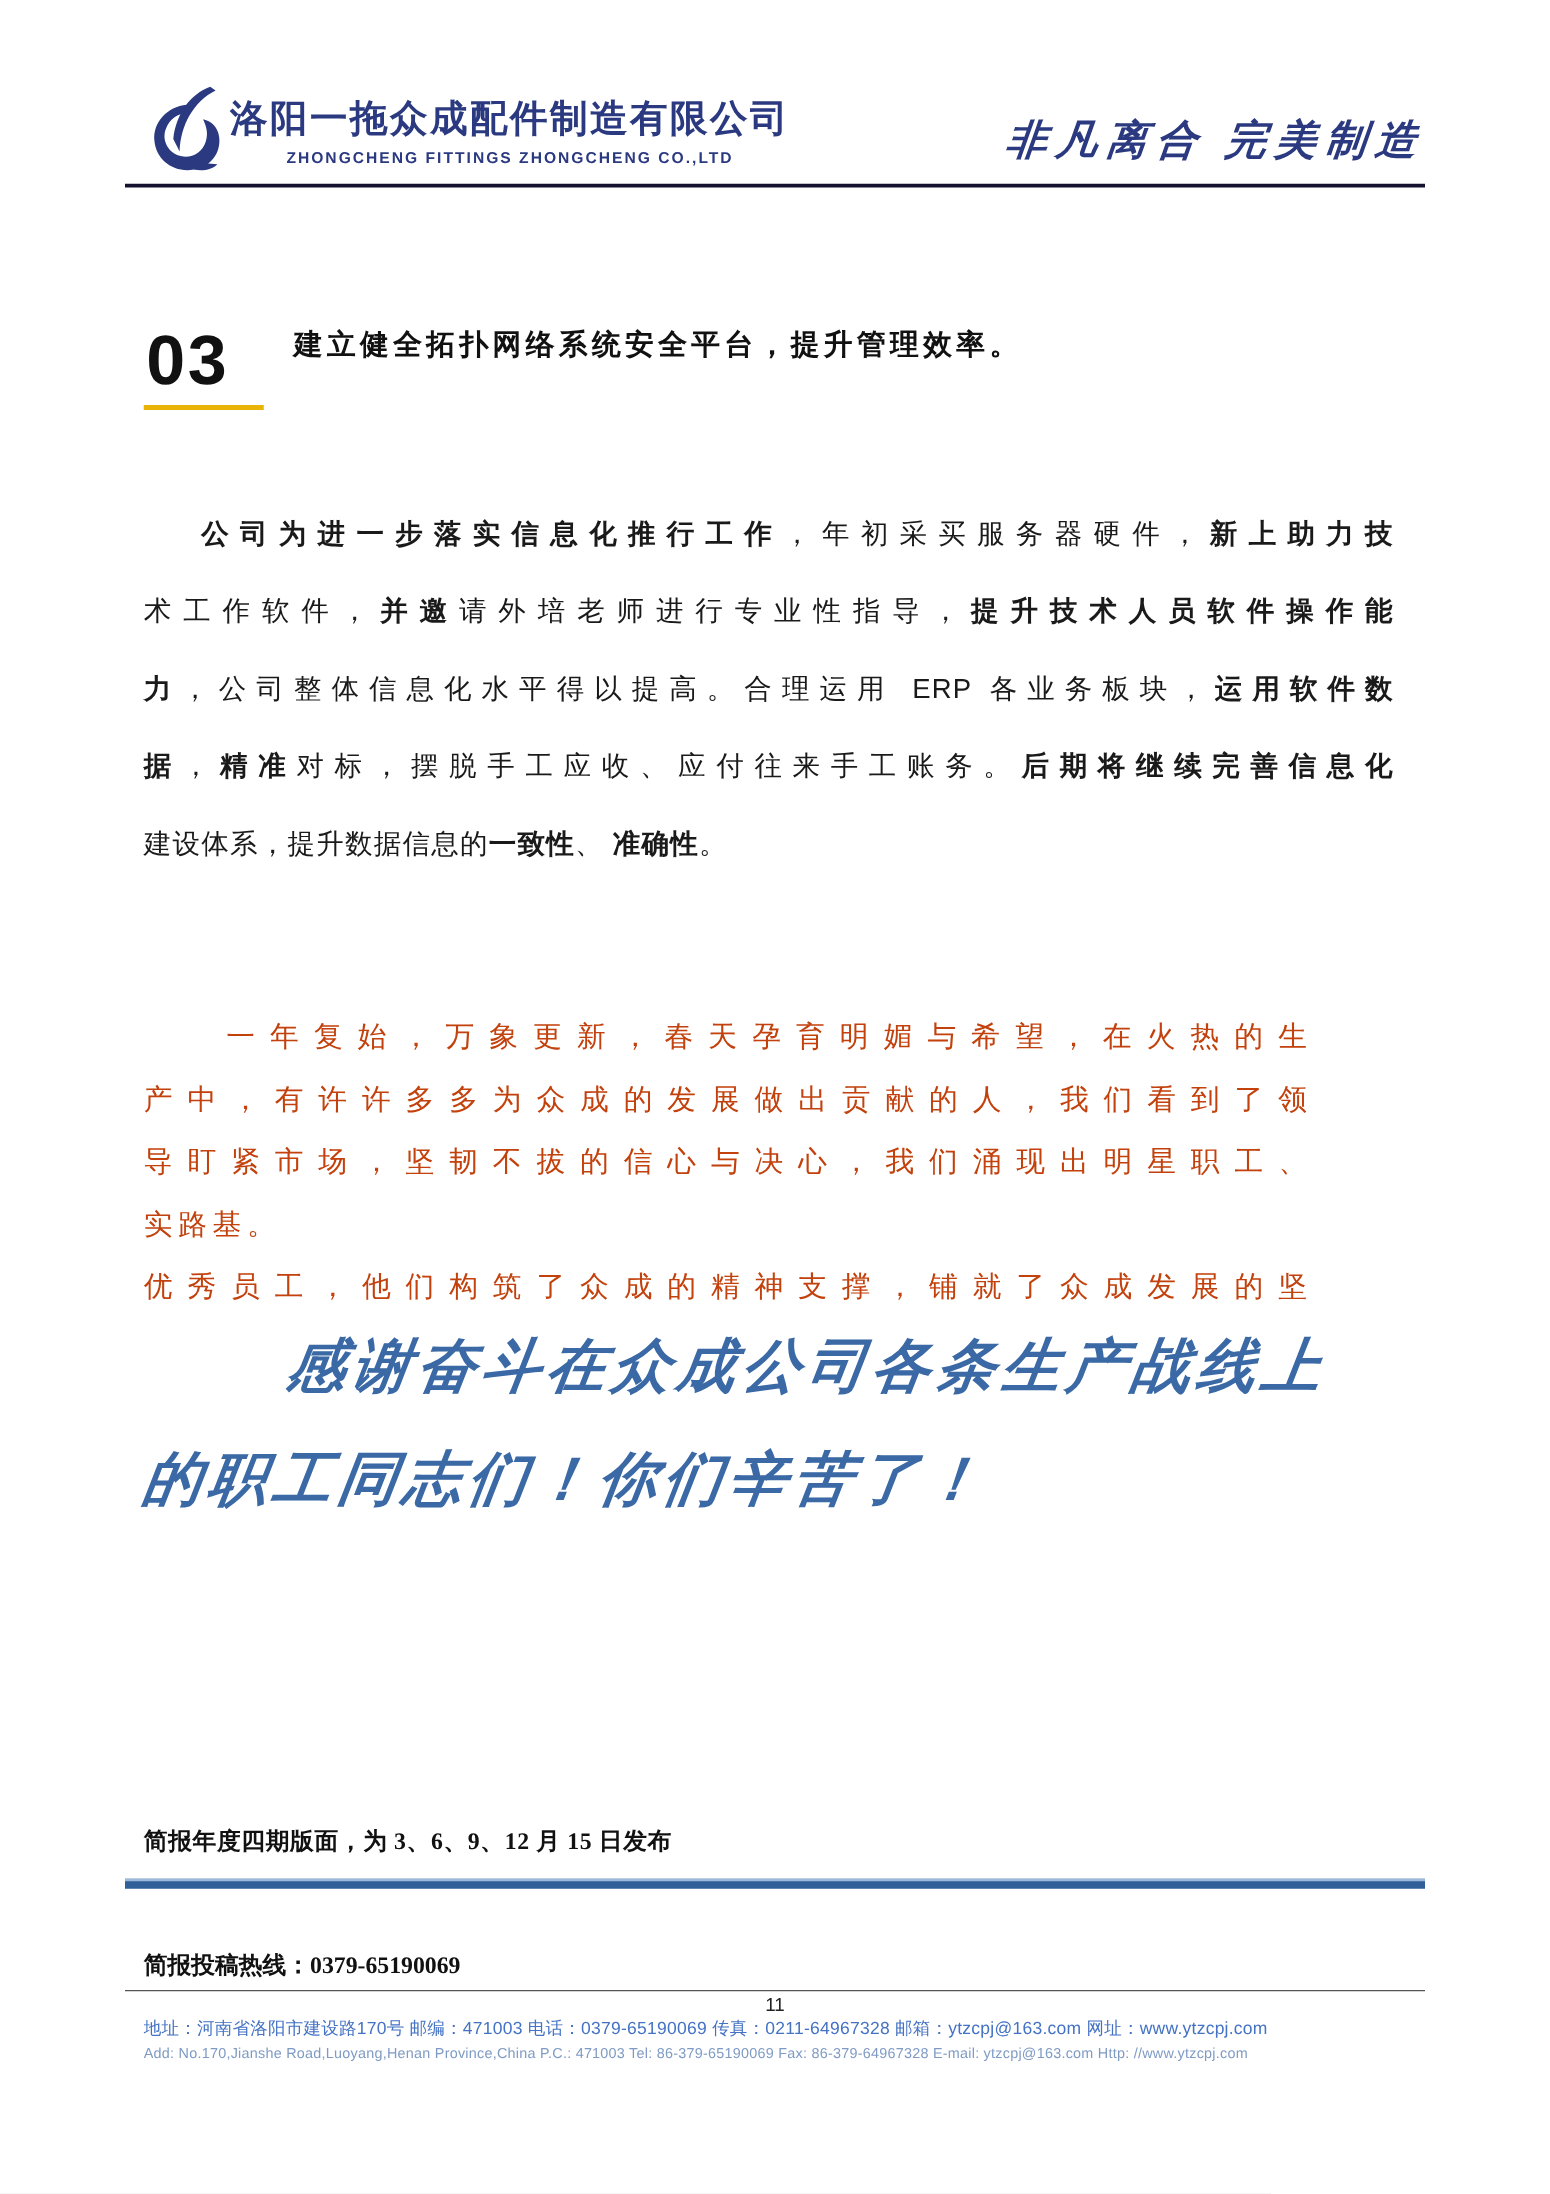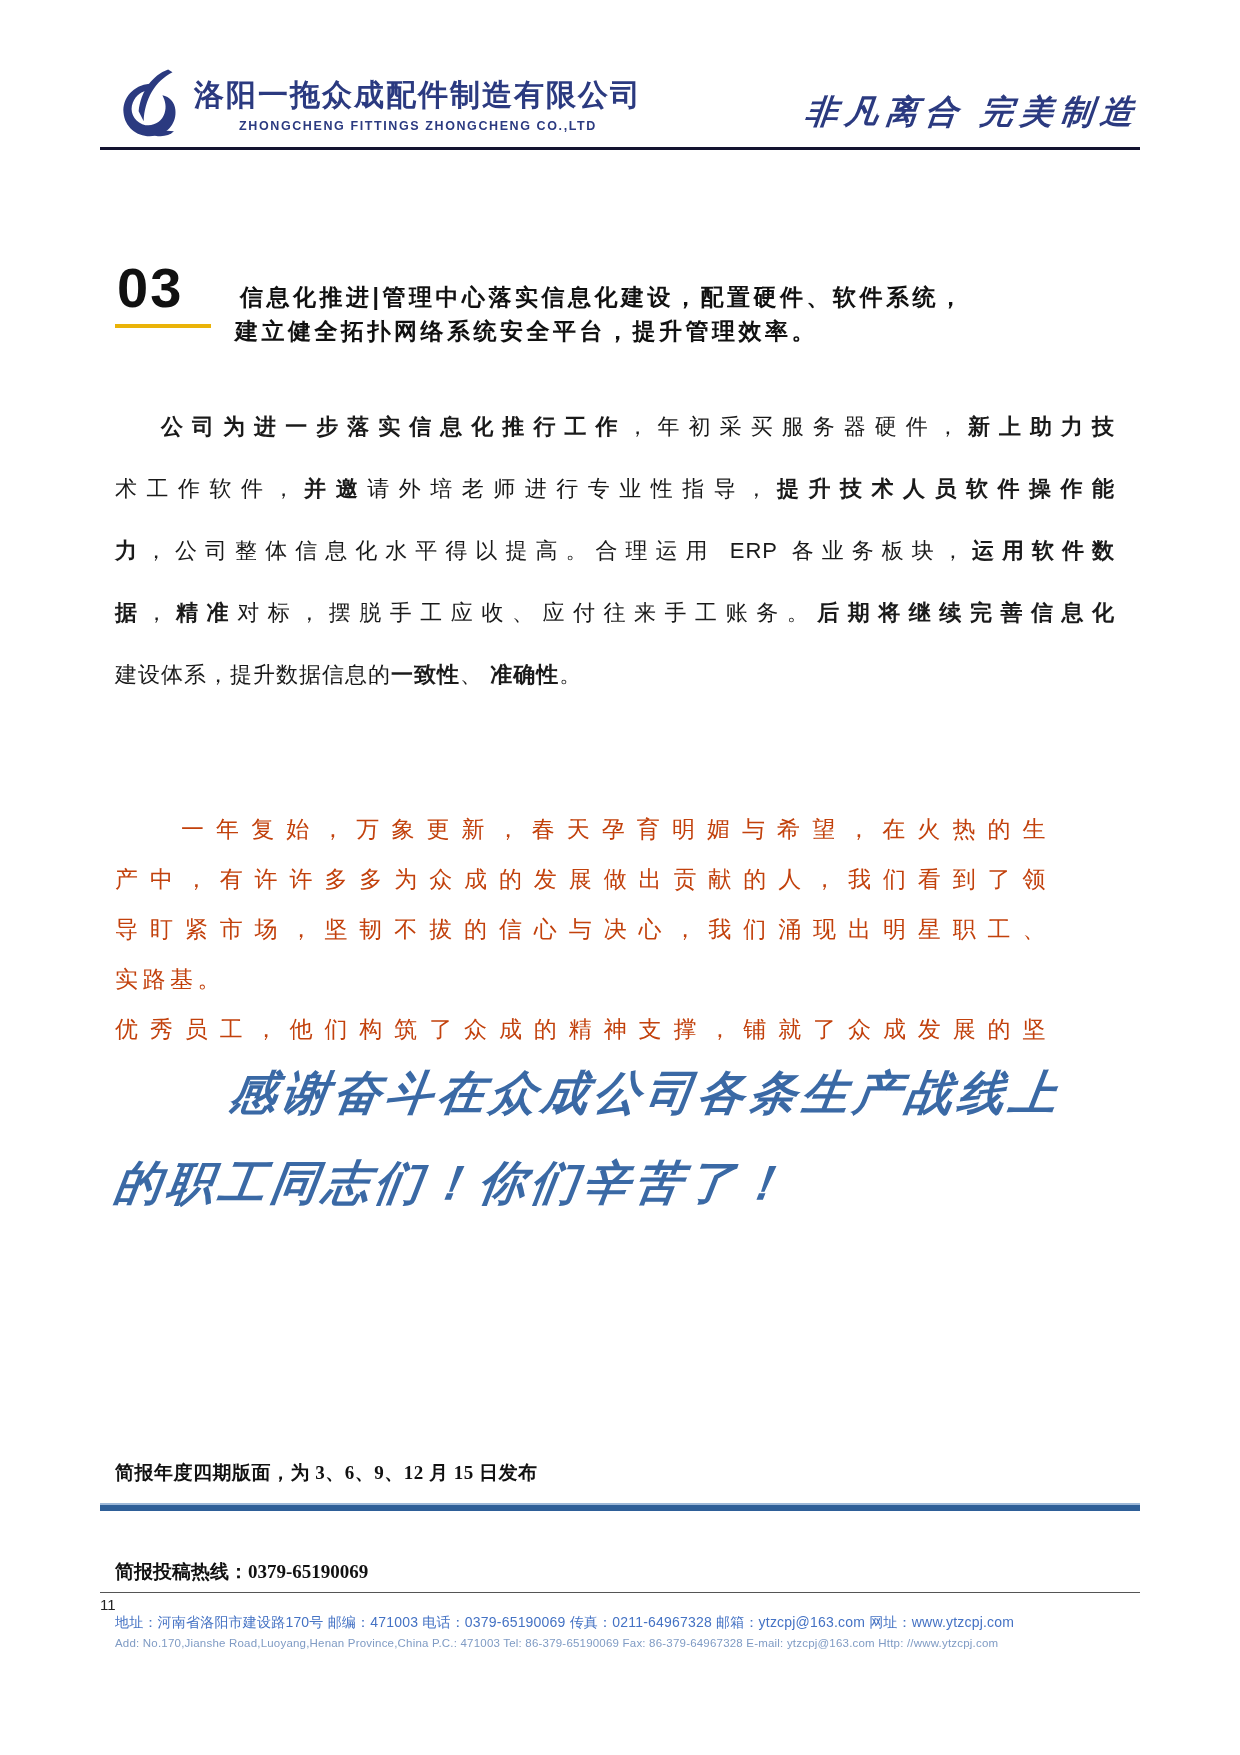--- a/index.html
+++ b/index.html
@@ -6,21 +6,21 @@
   html,body { background:#e8e8e8; }
   body { font-family:"Liberation Sans", sans-serif; }
   .page {
     position:relative; width:1240px; height:1755px; margin:0 auto;
     background:#ffffff; overflow:hidden; color:#1a1a1a;
   }
   
   .header { position:absolute; left:100px; top:68px; width:1040px; height:72px; }
   .logo-wrap { position:absolute; left:12px; top:0; display:flex; align-items:center; }
   .logo-icon { width:72px; height:72px; flex:0 0 auto; }
-  .logo-text { margin-left:10px; }
+  .logo-text { }
   .logo-cn {
     font-size:30px; font-weight:700; color:#2b3a80; letter-spacing:2px;
     font-family:"Liberation Sans", sans-serif; white-space:nowrap;
   }
   .logo-en {
     font-size:12.5px; font-weight:700; color:#2b3a80; letter-spacing:1.6px;
     margin-top:3px; text-align:center; white-space:nowrap;
   }
   .slogan {
     position:absolute; right:0; top:22px; font-family:"Liberation Serif", serif;
@@ -69,21 +69,21 @@
   .thanks-2 { top:1152px; }
   
   .footer-bar { position:absolute; left:100px; top:1503px; width:1040px; height:8px;
     border-top:2px solid #9db9d9; background:#2e5f98; }
   .pub-info { position:absolute; left:115px; top:1460px; font-size:19px; font-weight:700;
     color:#111; font-family:"Liberation Serif", serif; letter-spacing:0.5px; }
   .hotline { position:absolute; left:115px; top:1559px; font-size:19px; font-weight:700;
     color:#111; font-family:"Liberation Serif", serif; }
   .footer-rule { position:absolute; left:100px; top:1592px; width:1040px; height:0;
     border-top:1.5px solid #555; }
-  .page-num { position:absolute; left:100px; top:1596px; width:1040px; text-align:left;
+  .page-num { position:absolute; left:100px; top:1596px; width:1040px; text-align:center;
     font-size:15px; color:#222; }
   .contact-cn { position:absolute; left:115px; top:1614px; width:1020px; font-size:14px;
     color:#4472c4; letter-spacing:0.2px; white-space:nowrap; }
   .contact-en { position:absolute; left:115px; top:1637px; width:1020px; font-size:11.5px;
     color:#7f9bc4; letter-spacing:0.2px; white-space:nowrap; }
 </style>
 </head>
 <body>
 
 <div class="page">
@@ -105,21 +105,20 @@
       </span>
     </div>
     <div class="slogan">非凡离合 完美制造</div>
   </div>
   <div class="header-rule"></div>
 
   <div class="section">
     <div class="sec-num">
       <span class="sec-num-inner">03</span>
     </div>
-    <div class="sec-title-1">信息化推进|管理中心落实信息化建设，配置硬件、软件系统，</div>
     <div class="sec-title-2">建立健全拓扑网络系统安全平台，提升管理效率。</div>
   </div>
 
   <div class="body-text">
       <div class="tline first"><span class="b">公司为进一步落实信息化推行工作</span><span>，年初采买服务器硬件，</span><span class="b">新上助力技</span></div>
       <div class="tline"><span>术工作软件，</span><span class="b">并邀</span><span>请外培老师进行专业性指导，</span><span class="b">提升技术人员软件操作能</span></div>
       <div class="tline"><span class="b">力</span><span>，公司整体信息化水平得以提高。合理运用 ERP 各业务板块，</span><span class="b">运用软件数</span></div>
       <div class="tline"><span class="b">据</span><span>，</span><span class="b">精准</span><span>对标，摆脱手工应收、应付往来手工账务。</span><span class="b">后期将继续完善信息化</span></div>
       <div class="tline last"><span>建设体系，提升数据信息的</span><span class="b">一致性</span><span>、 </span><span class="b">准确性</span><span>。</span></div>
     </div>

